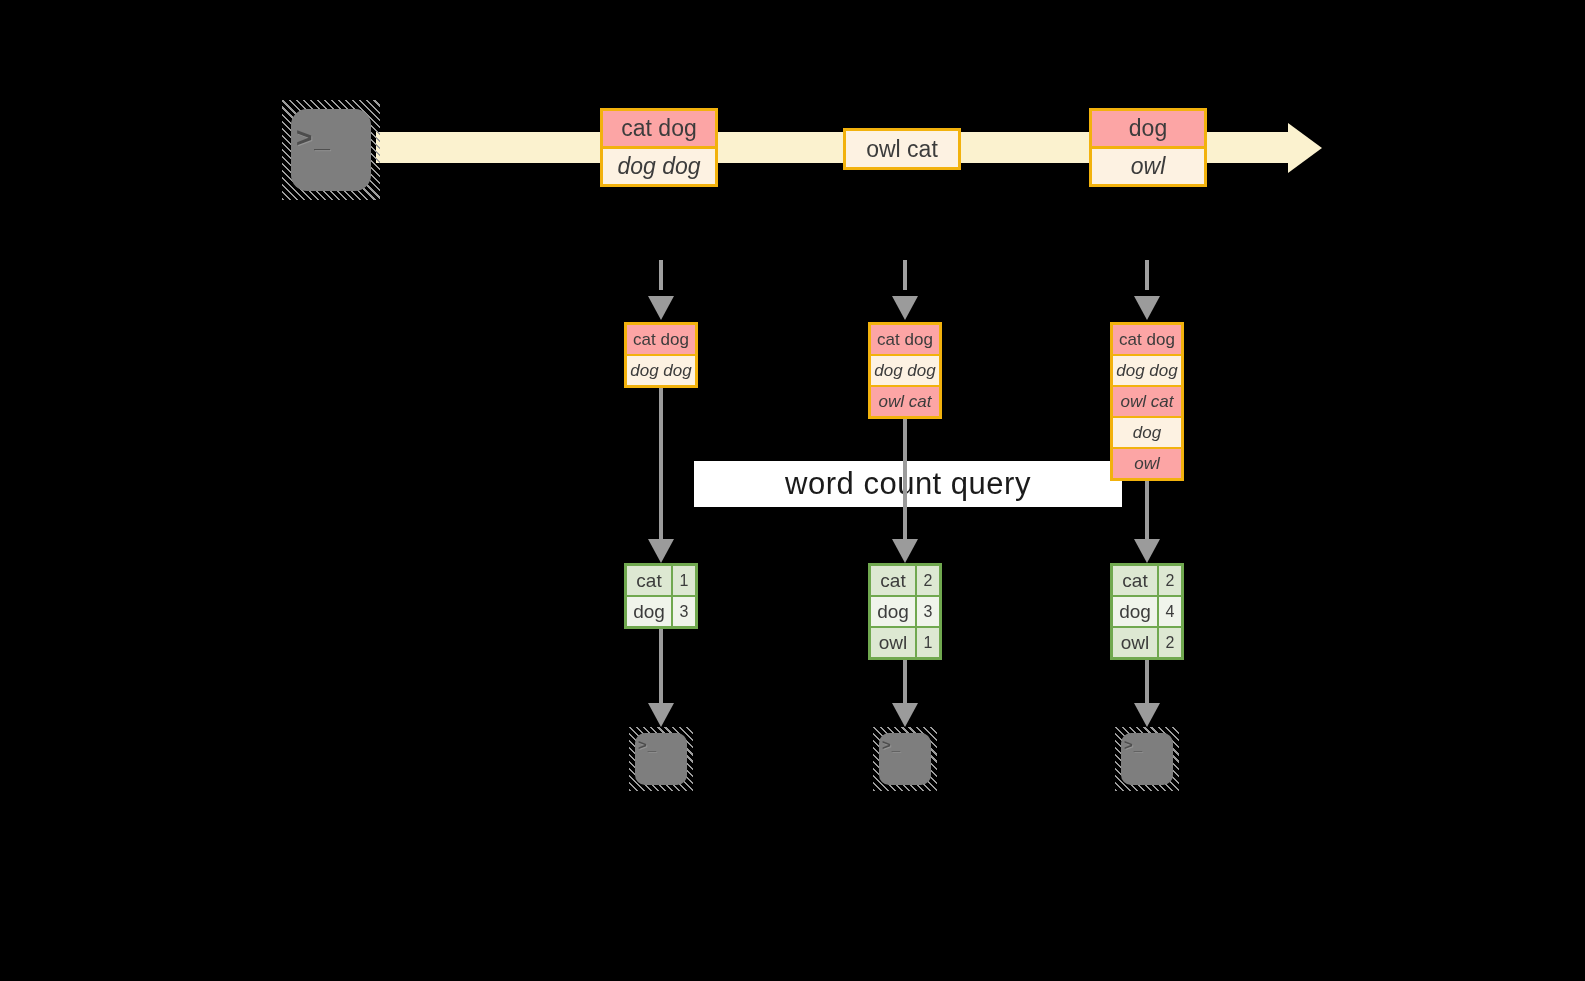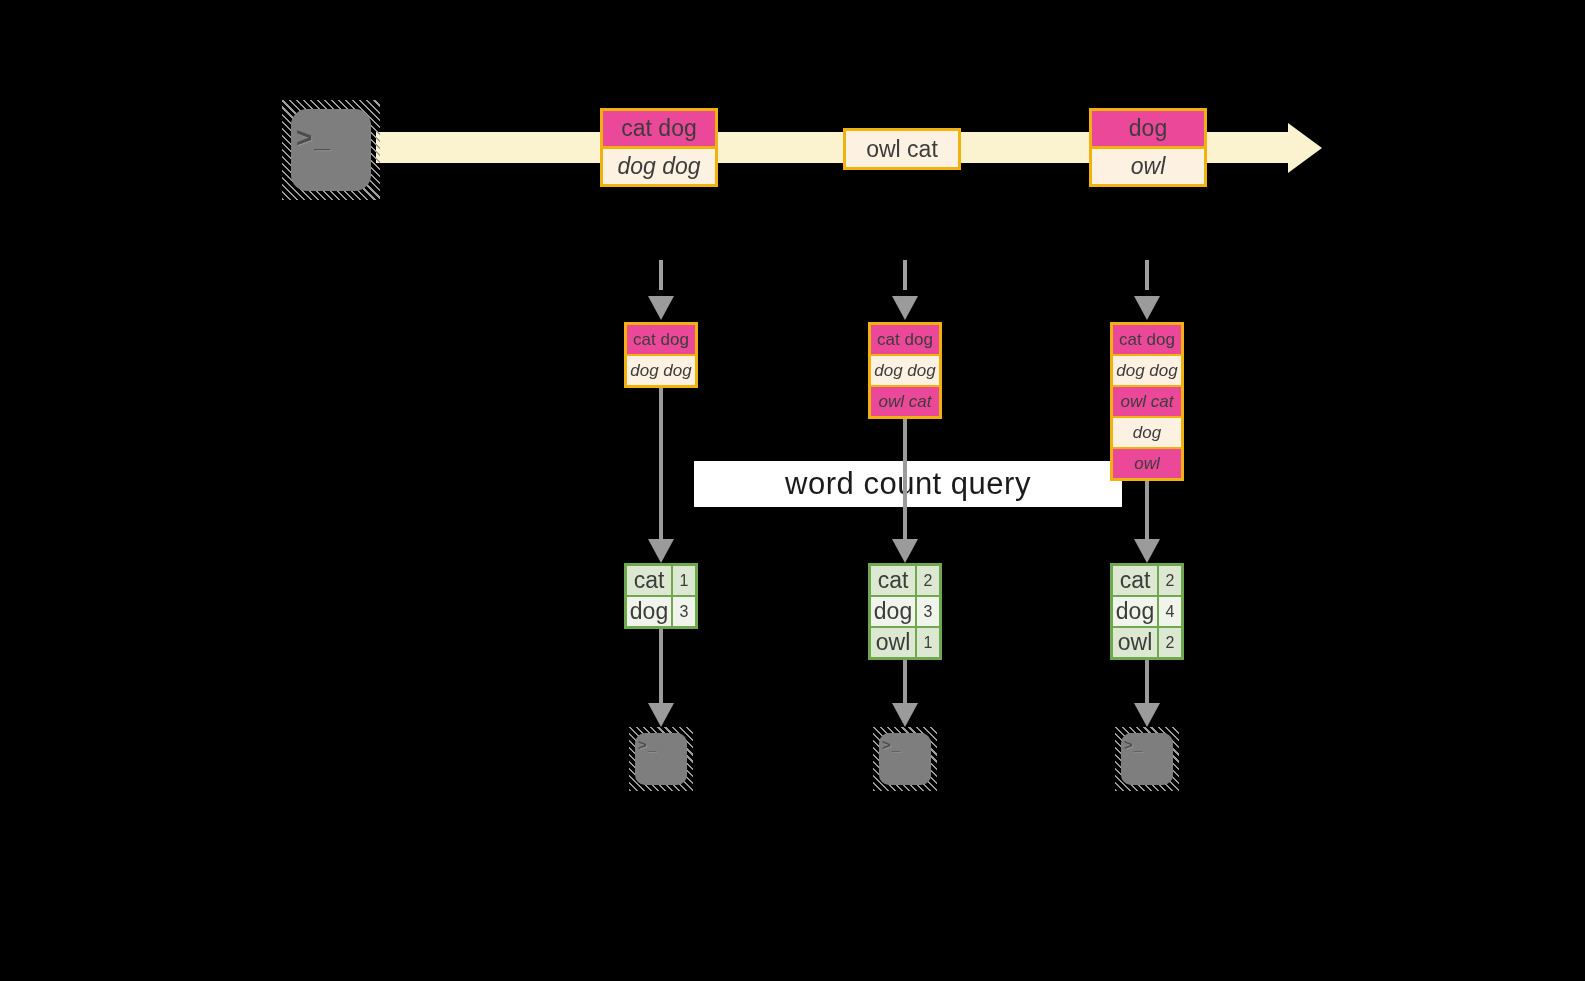--- a/index.html
+++ b/index.html
@@ -22,38 +22,38 @@
   .shaft-head{width:0;height:0;border-top:25px solid transparent;border-bottom:25px solid transparent;
               border-left:34px solid #fbf2cf;z-index:1;}
 
   
   .obox{border:3px solid #f2b20d;display:flex;flex-direction:column;z-index:4;}
   .orow{display:flex;align-items:center;justify-content:center;}
   .orow + .orow{border-top:3px solid #f2b20d;font-style:italic;}
   .obox.buf .orow + .orow{border-top:2px solid #f2b20d;}
   .ev .orow{height:36px;font-size:23px;}
   .buf .orow{height:29px;font-size:17px;}
-  .fill-dark{background:#ec4899;}
+  .fill-dark{background:#fca5a5;}
   .fill-light{background:#fdf2e2;}
 
   
   .vline{width:4px;background:#9b9b9b;z-index:3;}
   .vdash{width:4px;background:#a0a0a0;z-index:3;}
   .vhead{width:0;height:0;border-left:13px solid transparent;border-right:13px solid transparent;
          border-top:24px solid #9b9b9b;z-index:3;}
 
   
   .band{background:#ffffff;z-index:2;display:flex;align-items:center;justify-content:center;}
   .band-label{font-size:31px;font-weight:300;color:#1b1b1b;letter-spacing:0.5px;}
 
   
   .gtbl{border:3px solid #70a84f;display:flex;flex-direction:column;z-index:4;}
   .grow{display:flex;height:29px;}
   .grow + .grow{border-top:2px solid #70a84f;}
-  .gword{width:44px;display:flex;align-items:center;justify-content:center;font-size:23px;}
+  .gword{width:44px;display:flex;align-items:center;justify-content:center;font-size:19px;}
   .gcount{flex:1;border-left:2px solid #70a84f;display:flex;align-items:center;justify-content:center;font-size:16px;}
   .g-dark{background:#dde8d2;}
   .g-light{background:#f0f4eb;}
 </style>
 </head>
 <body>
 
 <div class="canvas">
 
   <div class="abs shaft" style="left:376px;top:132px;width:912px;height:31px;"></div>

